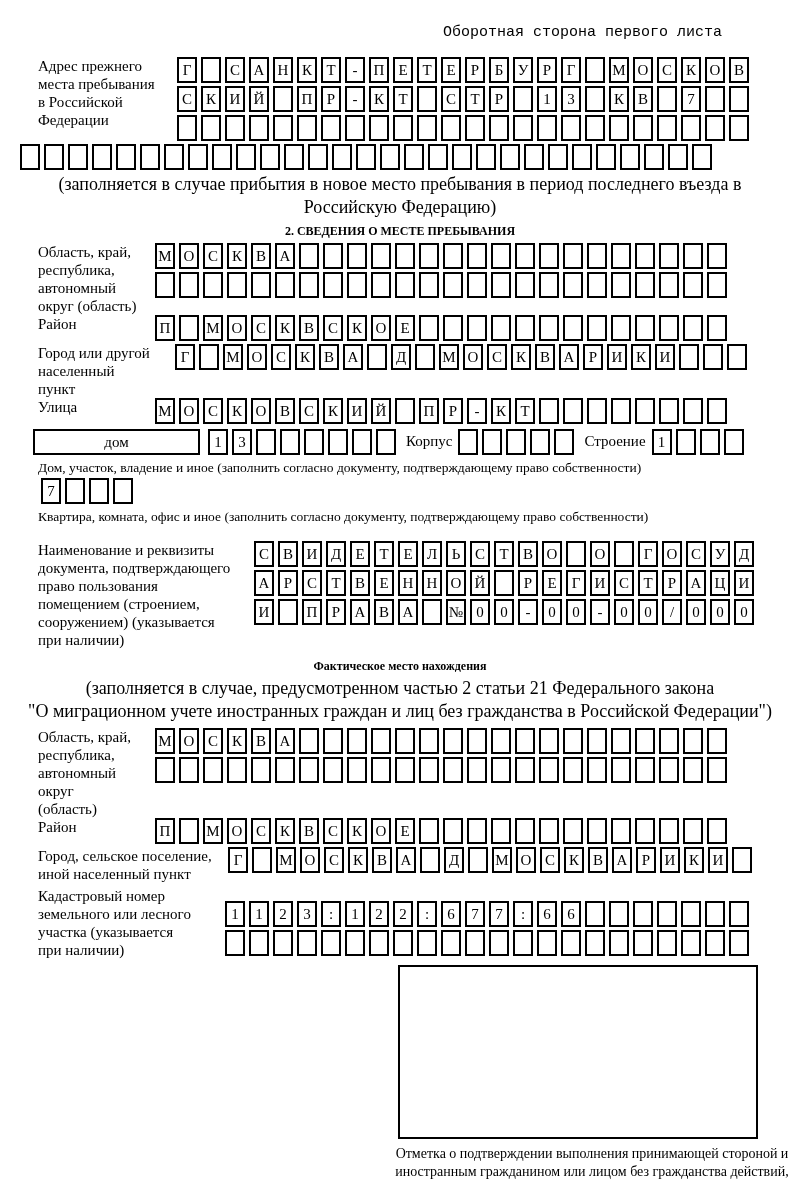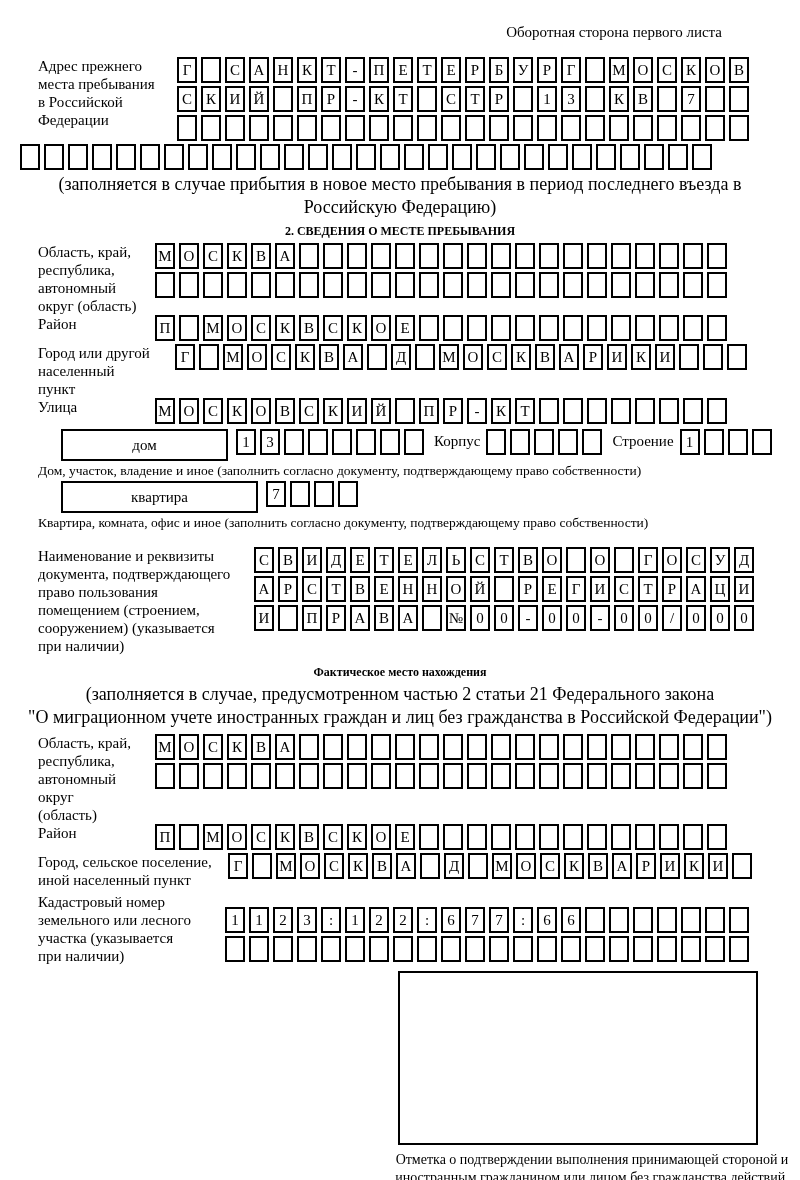--- a/index.html
+++ b/index.html
@@ -5,21 +5,21 @@
   * { margin:0; padding:0; box-sizing:border-box; }
   html,body { background:#fff; }
   body {
     width:800px; height:1180px;
     color:#000;
     font-family:"Liberation Serif","DejaVu Serif",serif;
     font-size:15px;
   }
   .page { position:relative; width:800px; height:1180px; padding:0 20px; overflow:hidden; }
 
-  .top-title { text-align:right; padding:24px 58px 0 0; font-size:15px; }
+  .top-title { text-align:right; padding:24px 58px 0 0; font-size:15px;font-family:Liberation Mono, monospace; }
 
   .frow { display:flex; align-items:flex-start; }
   .flabel { flex:0 0 auto; padding-left:18px; white-space:pre-line; line-height:1.2; font-size:15px; }
   .w157 { width:157px; } .w135 { width:135px; } .w234 { width:234px; }
   .w208 { width:208px; } .w205 { width:205px; }
 
   .boxes { display:flex; margin-bottom:3px; }
   .cell {
     display:inline-flex; align-items:center; justify-content:center;
     width:20px; height:26px; flex:0 0 auto;
@@ -29,22 +29,22 @@
   .indent20 { margin-left:20px; }
 
   .note-c { text-align:center; font-size:18px; line-height:1.25; margin-top:3px; }
   .h-bold { text-align:center; font-weight:bold; font-size:12px; }
 
   .mt4 { margin-top:4px; } .mt6 { margin-top:6px; } .mt8 { margin-top:16px; }
   .mt10 { margin-top:10px; } .mt16 { margin-top:16px; }
 
   .field-row { display:flex; align-items:flex-start; margin-left:13px; margin-top:2px; }
   .wide-box {
-    width:167px; height:32px; border:2px solid #000;
-    display:flex; align-items:center; justify-content:center; font-size:15px;margin-left:28px;
+    width:167px; height:26px; border:2px solid #000;
+    display:flex; align-items:center; justify-content:center; font-size:15px;
   }
   .wide-box.apt { width:197px; }
   .fr-label { padding:4px 6px 0 6px; }
   .gap8 { width:8px; flex:0 0 auto; }
 
   .small-note { font-size:13.5px; padding-left:18px; margin-top:2px; }
 
   .stay-row { display:flex; align-items:center; padding-left:18px; margin-top:4px; }
   .checkbox {
     width:24px; height:24px; border:2px solid #000; flex:0 0 auto;
@@ -369,21 +369,20 @@
     <div class="boxes">
         <span class="cell">1</span>
         <span class="cell"></span>
         <span class="cell"></span>
         <span class="cell"></span>
       </div>
   </div>
   <div class="small-note">Дом, участок, владение и иное (заполнить согласно документу, подтверждающему право собственности)</div>
 
   <div class="field-row">
-    <div class="wide-box apt">квартира</div>
     <div class="gap8"></div>
     <div class="boxes">
         <span class="cell">7</span>
         <span class="cell"></span>
         <span class="cell"></span>
         <span class="cell"></span>
       </div>
   </div>
   <div class="small-note">Квартира, комната, офис и иное (заполнить согласно документу, подтверждающему право собственности)</div>
 

